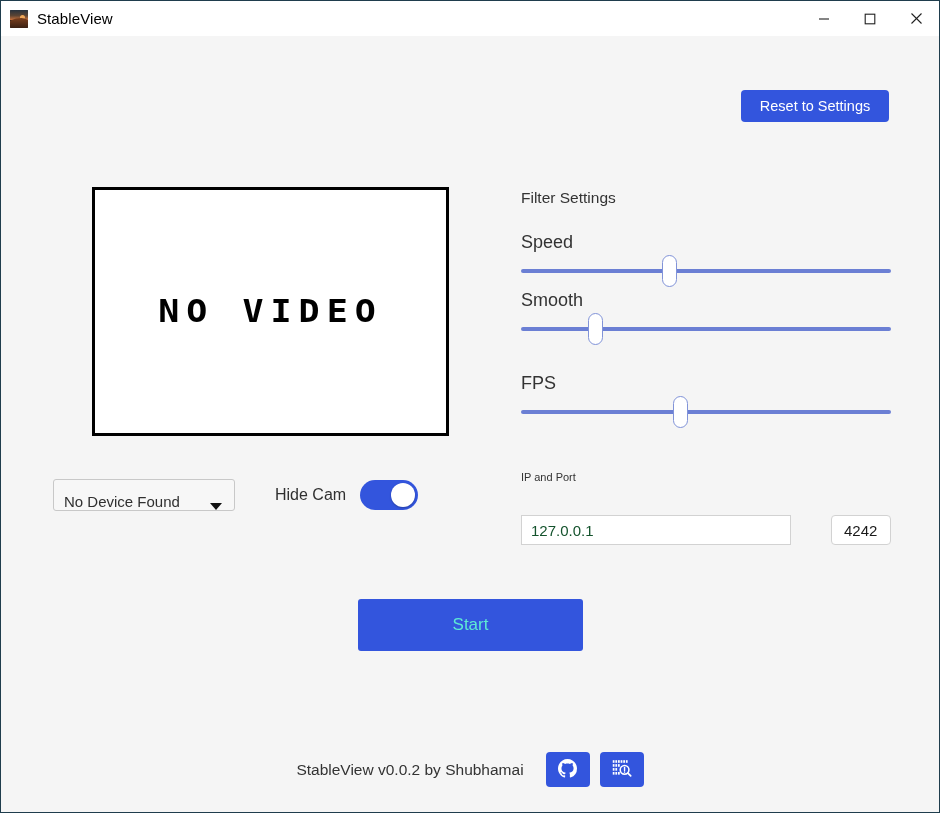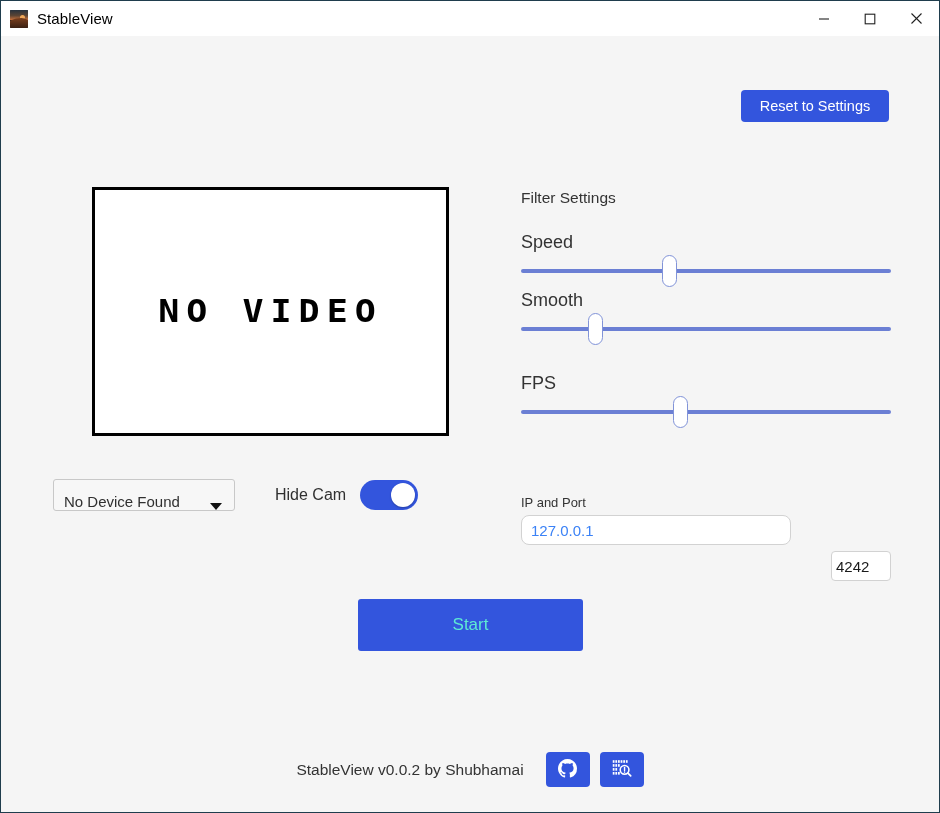--- a/index.html
+++ b/index.html
@@ -227,54 +227,53 @@
     background: #ffffff;
     border: 1.4px solid #8193d8;
     border-radius: 8px;
     cursor: pointer;
   }
 
   
   .ipport-label {
     position: absolute;
     left: 520px;
-    top: 459px;
-    font-size: 13px;
+    top: 435px;
+    font-size: 11px;
     color: #333333;
   }
   .ip-input {
     position: absolute;
     left: 520px;
     top: 479px;
     width: 270px;
     height: 30px;
     box-sizing: border-box;
     background: #ffffff;
     border: 1px solid #d2d2d2;
-    border-radius: 8px;
+    border-radius: 0;
     padding: 0 9px;
     font-family: "Liberation Sans", sans-serif;
     font-size: 15px;
-    color: #3b82f6;
+    color: #14532d;
   }
   .port-input {
     position: absolute;
     left: 830px;
     top: 479px;
     width: 60px;
     height: 30px;
     box-sizing: border-box;
     background: #ffffff;
     border: 1px solid #d2d2d2;
     border-radius: 4px;
-    padding: 0 4px;
+    padding: 0 12px;
     font-family: "Liberation Sans", sans-serif;
     font-size: 15px;
     color: #1a1a1a;
-    margin-top: 36px;
   }
 
   
   .start-btn {
     position: absolute;
     left: 357px;
     top: 563px;
     width: 225px;
     height: 52px;
     background: #3355dd;

